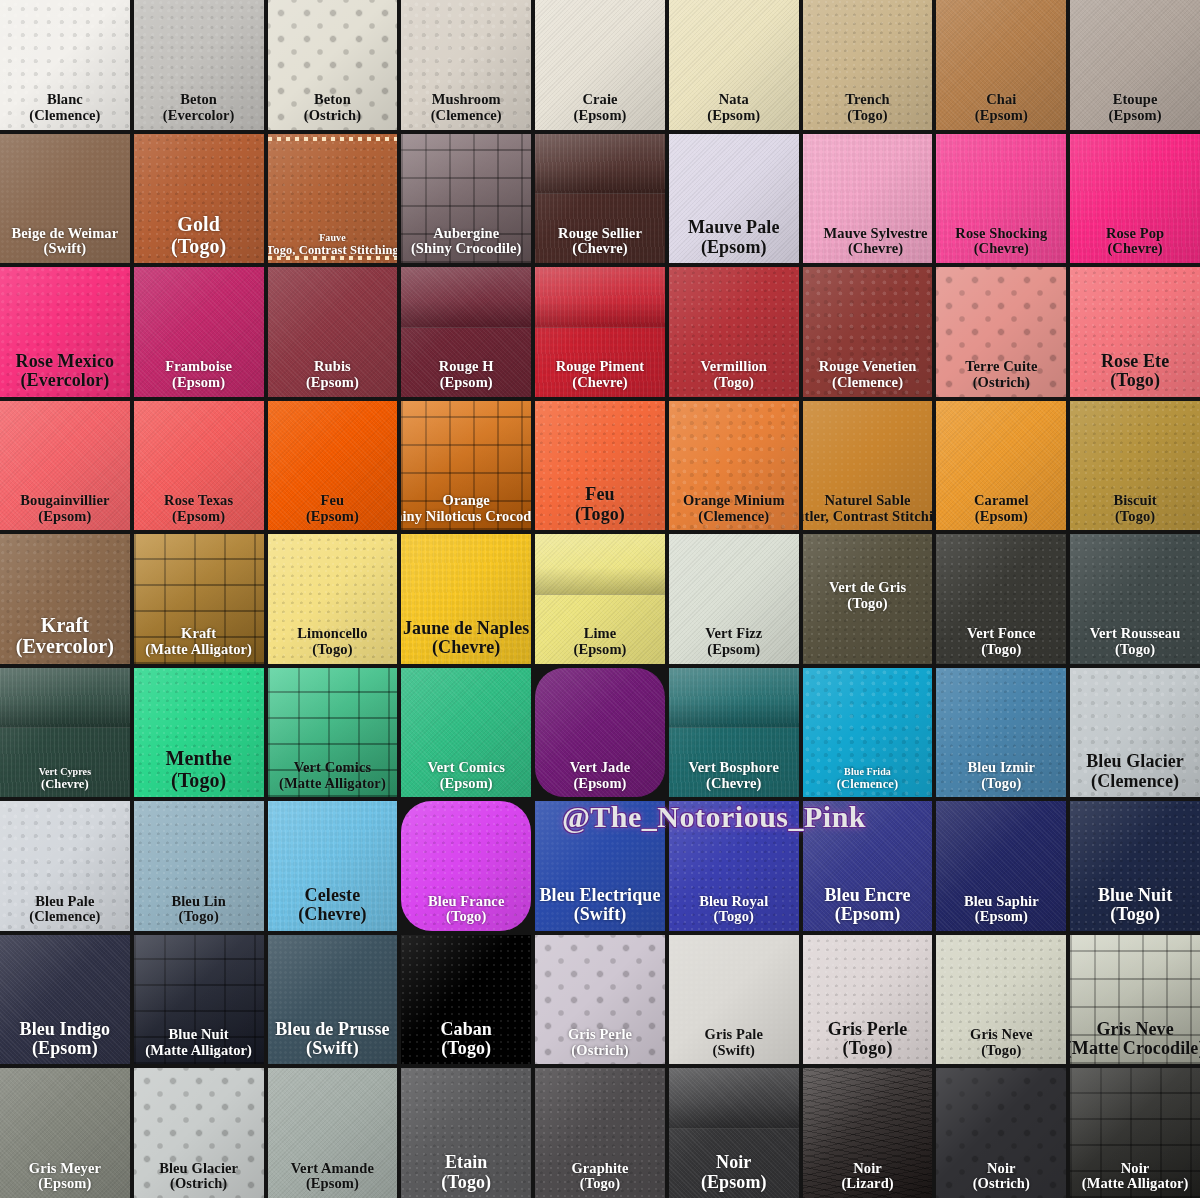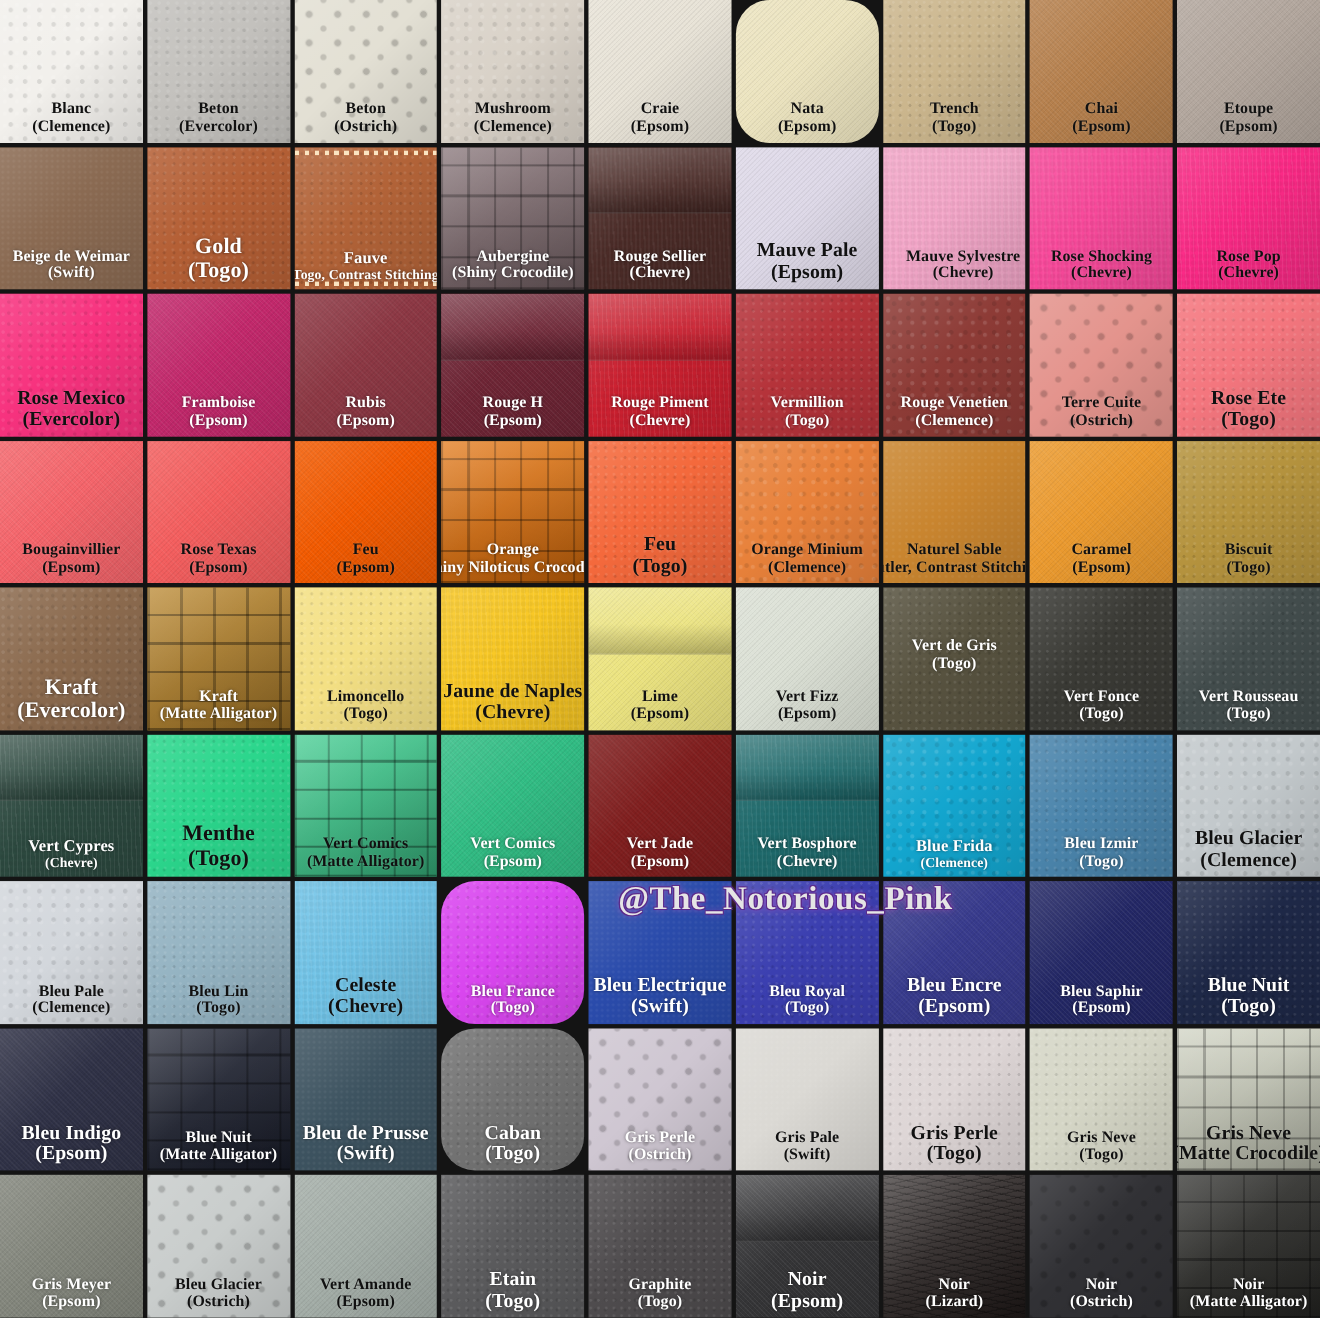--- a/index.html
+++ b/index.html
@@ -42,21 +42,21 @@
     font-weight:bold;
     letter-spacing:.1px;
     white-space:nowrap;
     padding:0 1px;
     text-shadow:0 0 2px rgba(0,0,0,.22);
   }
   .label.dark{color:#111;text-shadow:0 0 2px rgba(255,255,255,.2);}
   .label.light{color:#fff;text-shadow:0 0 3px rgba(0,0,0,.55);font-family:Liberation Serif, serif;}
   .nm{display:block;}
   .ty{display:block;}
-  .sz-s .nm{font-size:15px;}
+  .sz-s .nm{font-size:10px;}
   .sz-s .ty{font-size:12.5px;}
   .sz-m .nm{font-size:14.5px;}
   .sz-m .ty{font-size:14.5px;}
   .sz-l .nm{font-size:18px;}
   .sz-l .ty{font-size:18px;}
   .sz-xl .nm{font-size:20px;}
   .sz-xl .ty{font-size:20px;}
 
   
   .t-togo{
@@ -205,21 +205,21 @@
       </div>
     </div>
     <div class="swatch sz-m" style="background: rgb(232, 227, 215);">
       <div class="tex t-epsom"></div>
       <div class="sheen"></div>
       <div class="label dark">
         <span class="nm">Craie</span>
         <span class="ty">(Epsom)</span>
       </div>
     </div>
-    <div class="swatch sz-m" style="background: rgb(236, 228, 191); border-radius: 31px;">
+    <div class="swatch sz-m" style="background: rgb(236, 228, 191);">
       <div class="tex t-epsom"></div>
       <div class="sheen"></div>
       <div class="label dark">
         <span class="nm">Nata</span>
         <span class="ty">(Epsom)</span>
       </div>
     </div>
     <div class="swatch sz-m" style="background: rgb(203, 182, 141);">
       <div class="tex t-togo"></div>
       <div class="sheen"></div>
@@ -564,21 +564,21 @@
       </div>
     </div>
     <div class="swatch sz-m" style="background: rgb(49, 189, 132);">
       <div class="tex t-epsom"></div>
       <div class="sheen"></div>
       <div class="label light">
         <span class="nm">Vert Comics</span>
         <span class="ty">(Epsom)</span>
       </div>
     </div>
-    <div class="swatch sz-m" style="background: #7f1d1d;">
+    <div class="swatch sz-m" style="background: #701a75; border-radius: 29px;">
       <div class="tex t-epsom"></div>
       <div class="sheen"></div>
       <div class="label light">
         <span class="nm">Vert Jade</span>
         <span class="ty">(Epsom)</span>
       </div>
     </div>
     <div class="swatch sz-m" style="background: rgb(31, 107, 109);">
       <div class="tex t-chevre"></div>
       <div class="sheen"></div>
@@ -701,21 +701,21 @@
       </div>
     </div>
     <div class="swatch sz-l" style="background: rgb(61, 83, 96);">
       <div class="tex t-swift"></div>
       <div class="sheen"></div>
       <div class="label light">
         <span class="nm">Bleu de Prusse</span>
         <span class="ty">(Swift)</span>
       </div>
     </div>
-    <div class="swatch sz-l" style="background: #737373; border-radius: 31px;">
+    <div class="swatch sz-l" style="background: #000000;">
       <div class="tex t-togo"></div>
       <div class="sheen"></div>
       <div class="label light">
         <span class="nm">Caban</span>
         <span class="ty">(Togo)</span>
       </div>
     </div>
     <div class="swatch sz-m" style="background: rgb(207, 199, 210);">
       <div class="tex t-ostrich"></div>
       <div class="sheen"></div>

